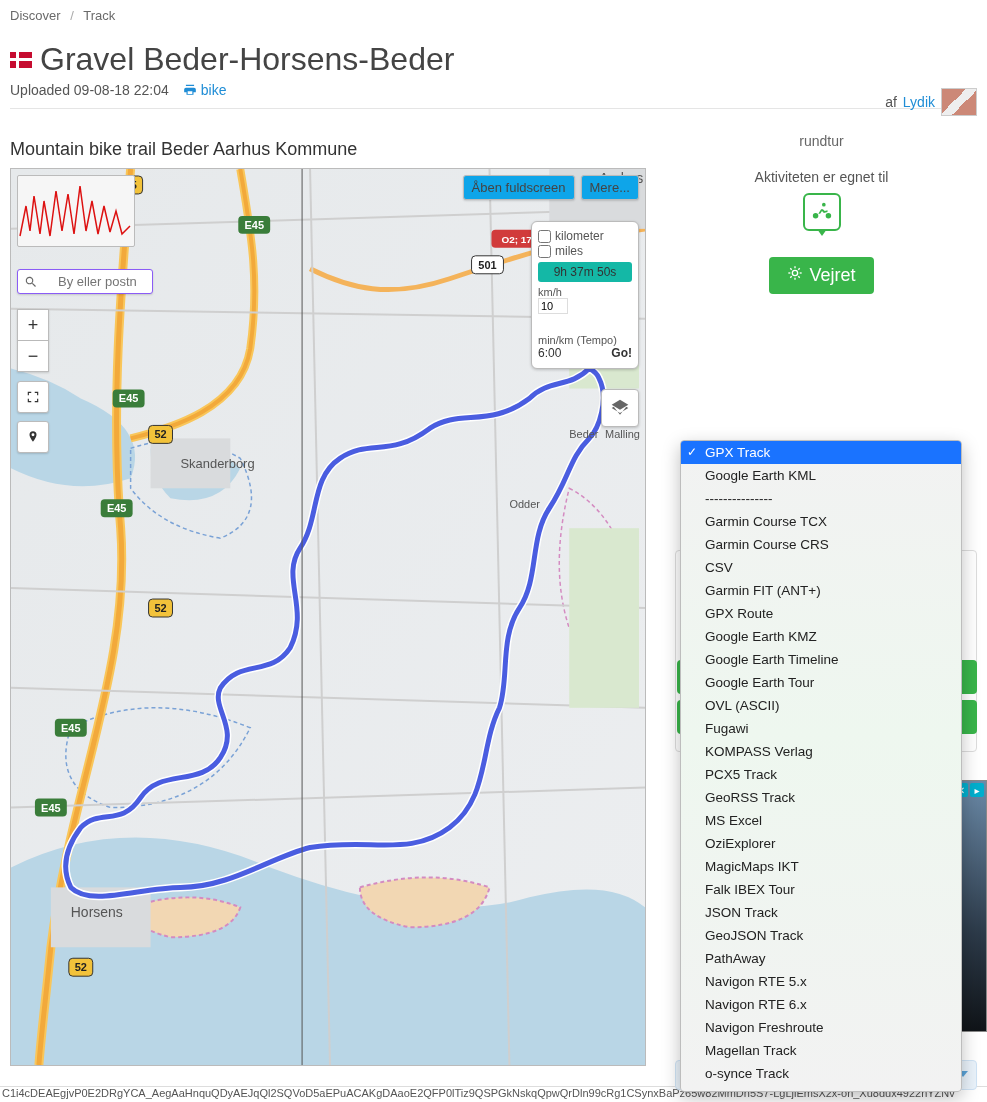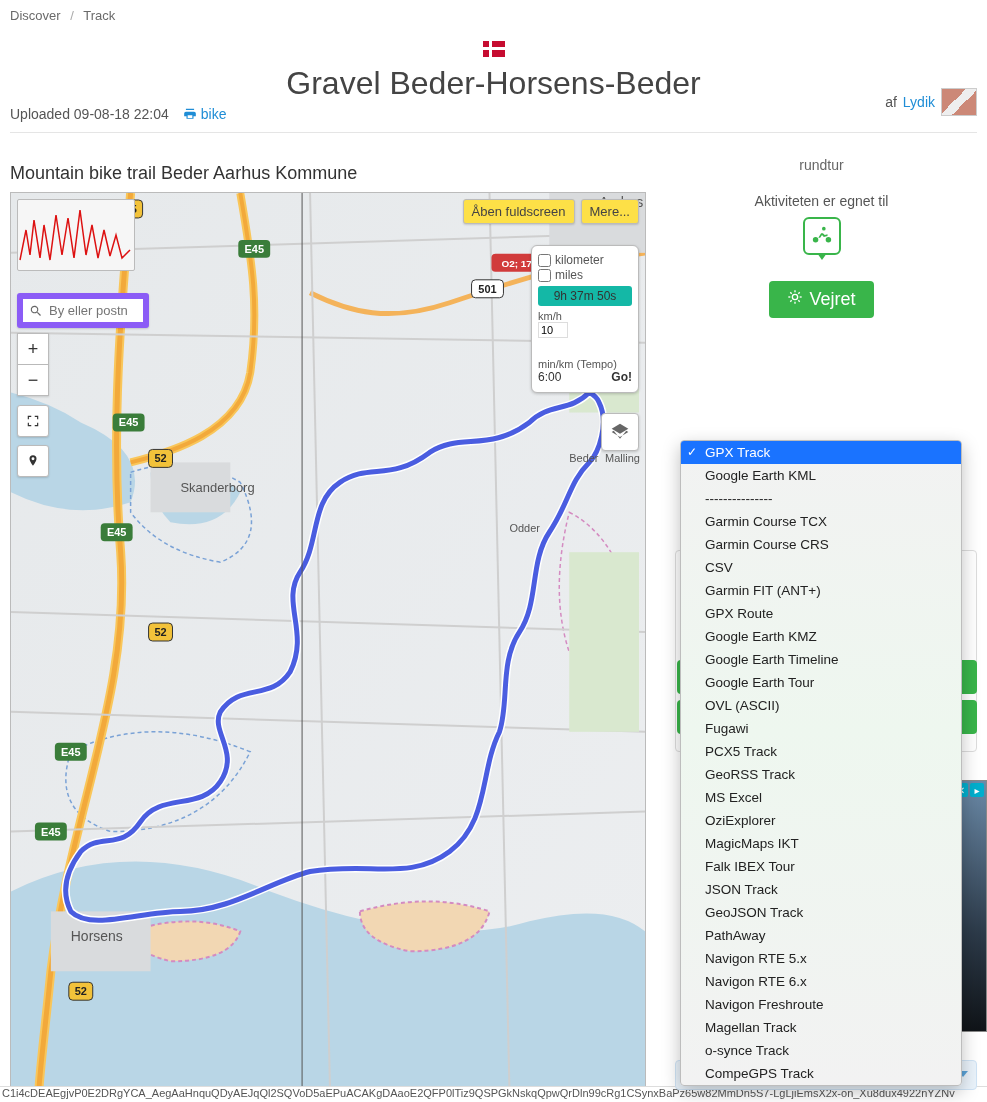--- a/index.html
+++ b/index.html
@@ -14,21 +14,21 @@
     --dropdown-sel:#1a73ff;
   }
   html,body{margin:0;padding:0;font-family:"Helvetica Neue",Arial,sans-serif;color:var(--text);background:#fff;}
   .page{width:987px;min-height:1102px;box-sizing:border-box;padding:8px 10px 0 10px;position:relative;}
   
   .breadcrumb{font-size:13px;color:var(--muted);}
   .breadcrumb span{color:var(--muted);}
   .breadcrumb .sep{margin:0 6px;color:#aaa;}
   .breadcrumb .crumb{color:#6a6a6a;cursor:pointer;}
   
-  h1.title{font-weight:400;font-size:32px;margin:18px 0 4px 0;color:#444;display:flex;align-items:center;gap:8px;flex-direction:column;}
+  h1.title{font-weight:400;font-size:32px;margin:18px 0 4px 0;color:#444;display:flex;align-items:center;gap:8px;}
   .flag{display:inline-block;width:22px;height:16px;background:#c60c30;position:relative;flex:none;}
   .flag::before,.flag::after{content:"";position:absolute;background:#fff;}
   .flag::before{left:6px;top:0;width:3px;height:100%;}
   .flag::after{top:6px;left:0;height:3px;width:100%;}
   .subhead{display:flex;align-items:center;gap:14px;font-size:14px;color:#555;}
   .subhead .print{color:var(--link);cursor:pointer;display:inline-flex;align-items:center;gap:4px;}
   .author-line{position:absolute;right:10px;top:88px;font-size:14px;color:#555;display:flex;align-items:center;gap:6px;}
   .author-line a{color:var(--link);text-decoration:none;}
   .avatar{width:34px;height:26px;background:linear-gradient(135deg,#c87 40%,#eee 40%,#eee 60%,#c87 60%);border:1px solid #ccc;}
   hr.divider{border:none;border-top:1px solid #e5e5e5;margin:10px 0 14px 0;}
@@ -43,24 +43,24 @@
   .activity-label{text-align:center;color:#555;font-size:14px;margin-top:20px;}
   .activity-icon{margin:8px auto 0 auto;width:34px;height:34px;border:2px solid var(--green);border-radius:6px;position:relative;display:flex;align-items:center;justify-content:center;color:var(--green);}
   .activity-icon::after{content:"";position:absolute;bottom:-7px;left:12px;width:0;height:0;border-left:5px solid transparent;border-right:5px solid transparent;border-top:7px solid var(--green);}
   .weather-btn{display:block;margin:26px auto 0 auto;background:var(--green);color:#fff;border:none;border-radius:4px;padding:8px 18px;font-size:18px;cursor:pointer;display:flex;align-items:flex-start;gap:6px;width:fit-content;}
   
   .map-wrap{position:relative;width:636px;height:898px;border:1px solid #bbb;box-sizing:border-box;overflow:hidden;background:#e9ecef;}
   .map-bg{position:absolute;inset:0;}
   .map-bg svg{width:100%;height:100%;display:block;}
   .elev-thumb{position:absolute;left:6px;top:6px;width:116px;height:70px;background:#f6f6f6;border:1px solid #bbb;border-radius:2px;overflow:hidden;}
   .elev-thumb svg{width:100%;height:100%;}
-  .map-search{position:absolute;left:6px;top:100px;display:flex;align-items:center;background:#fff;border:6px solid #8b5cf6;border-radius:3px;padding:3px 6px;gap:4px;box-shadow:0 1px 2px rgba(0,0,0,.15);}
+  .map-search{position:absolute;left:6px;top:100px;display:flex;align-items:center;background:#fff;border:1px solid #8b5cf6;border-radius:3px;padding:3px 6px;gap:18px;box-shadow:0 1px 2px rgba(0,0,0,.15);}
   .map-search input{border:none;outline:none;font-size:13px;width:86px;color:#444;}
   .map-top-right{position:absolute;right:6px;top:6px;display:flex;gap:6px;}
-  .map-btn{background:#fde047;border:1px solid #bbb;border-radius:3px;padding:4px 8px;font-size:13px;color:#444;cursor:pointer;box-shadow:0 1px 2px rgba(0,0,0,.15);}
+  .map-btn{background:#0ea5e9;border:1px solid #bbb;border-radius:3px;padding:4px 8px;font-size:13px;color:#444;cursor:pointer;box-shadow:0 1px 2px rgba(0,0,0,.15);}
   .calc-panel{position:absolute;right:6px;top:52px;width:94px;background:#fff;border:1px solid #bbb;border-radius:6px;padding:6px 6px 8px 6px;font-size:12px;color:#333;box-shadow:0 1px 3px rgba(0,0,0,.2);}
   .calc-panel label{display:flex;align-items:center;gap:4px;margin:1px 0;color:#555;}
   .calc-panel .timebox{background:#14b8a6;border-radius:3px;text-align:center;padding:3px 0;margin:4px 0 4px 0;font-size:12px;}
   .calc-panel .row{display:flex;justify-content:space-between;align-items:center;}
   .calc-panel .go{font-weight:bold;cursor:pointer;}
   .calc-panel input.num{width:24px;border:1px solid #ddd;font-size:11px;padding:1px 2px;}
   .calc-panel .small{font-size:11px;color:#555;}
   .zoom-ctrl{position:absolute;left:6px;top:140px;display:flex;flex-direction:column;gap:0;}
   .zoom-ctrl .zbtn{width:30px;height:30px;background:#fff;border:1px solid #bbb;display:flex;align-items:center;justify-content:center;font-size:18px;color:#333;cursor:pointer;box-shadow:0 1px 2px rgba(0,0,0,.15);}
   .zoom-ctrl .zbtn + .zbtn{border-top:none;}
@@ -394,20 +394,21 @@
       <div class="opt">Garmin Course TCX</div>
       <div class="opt">Garmin Course CRS</div>
       <div class="opt">CSV</div>
       <div class="opt">Garmin FIT (ANT+)</div>
       <div class="opt">GPX Route</div>
       <div class="opt">Google Earth KMZ</div>
       <div class="opt">Google Earth Timeline</div>
       <div class="opt">Google Earth Tour</div>
       <div class="opt">OVL (ASCII)</div>
       <div class="opt">Fugawi</div>
+      <div class="opt">KOMPASS Verlag</div>
       <div class="opt">PCX5 Track</div>
       <div class="opt">GeoRSS Track</div>
       <div class="opt">MS Excel</div>
       <div class="opt">OziExplorer</div>
       <div class="opt">MagicMaps IKT</div>
       <div class="opt">Falk IBEX Tour</div>
       <div class="opt">JSON Track</div>
       <div class="opt">GeoJSON Track</div>
       <div class="opt">PathAway</div>
       <div class="opt">Navigon RTE 5.x</div>

